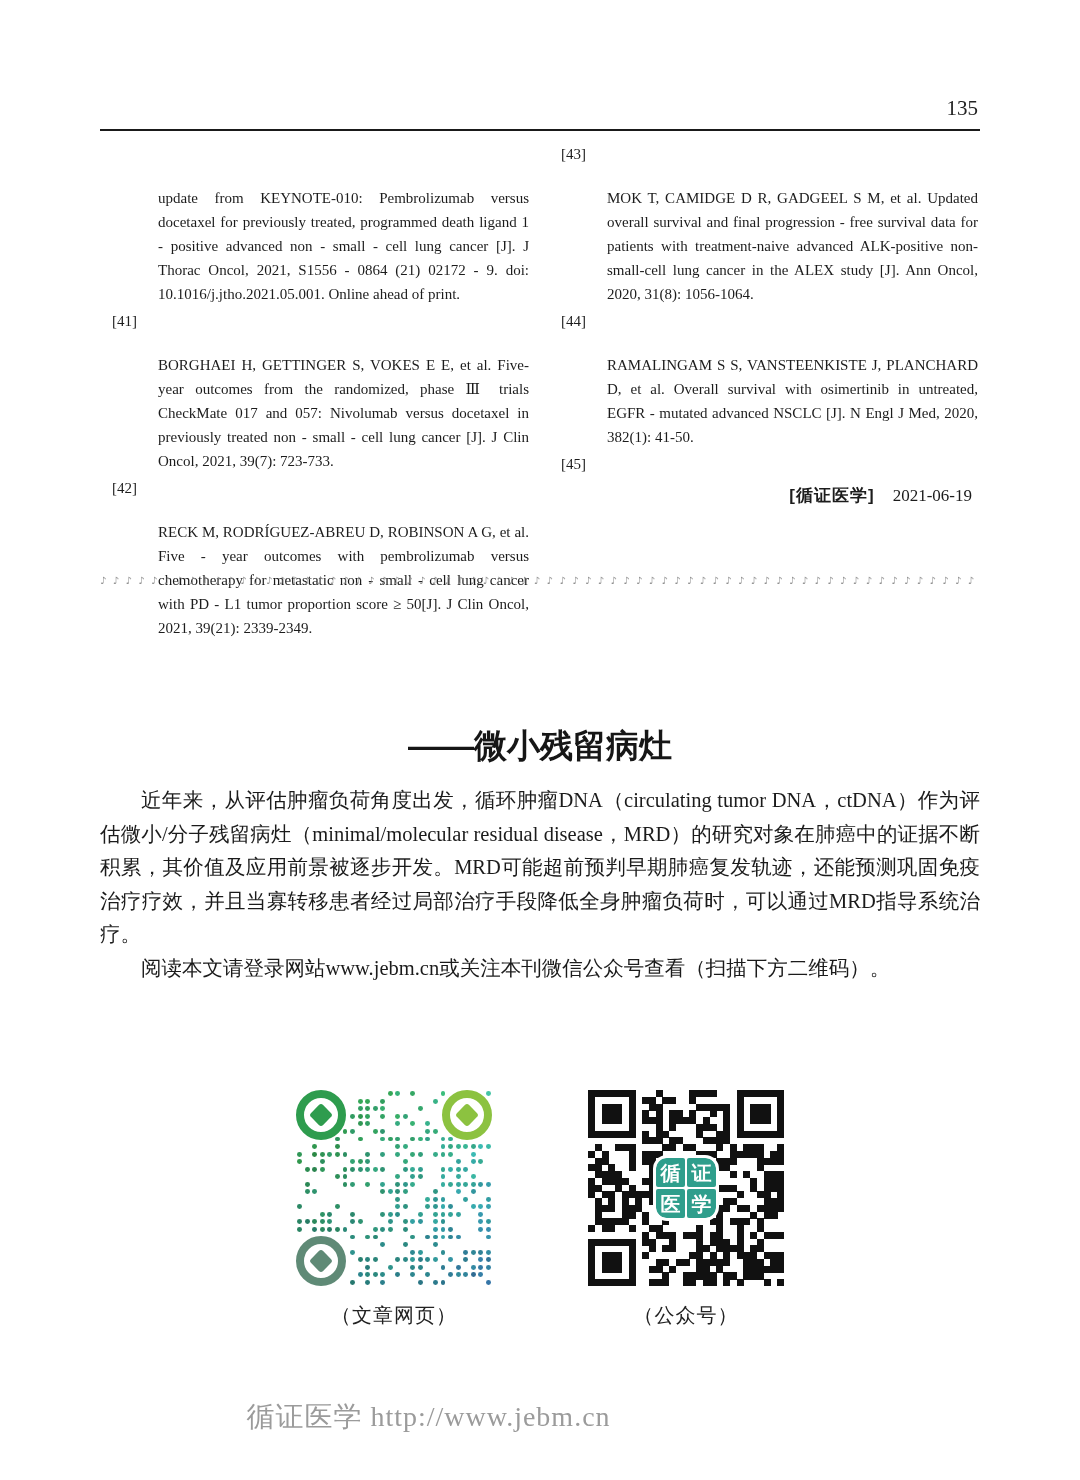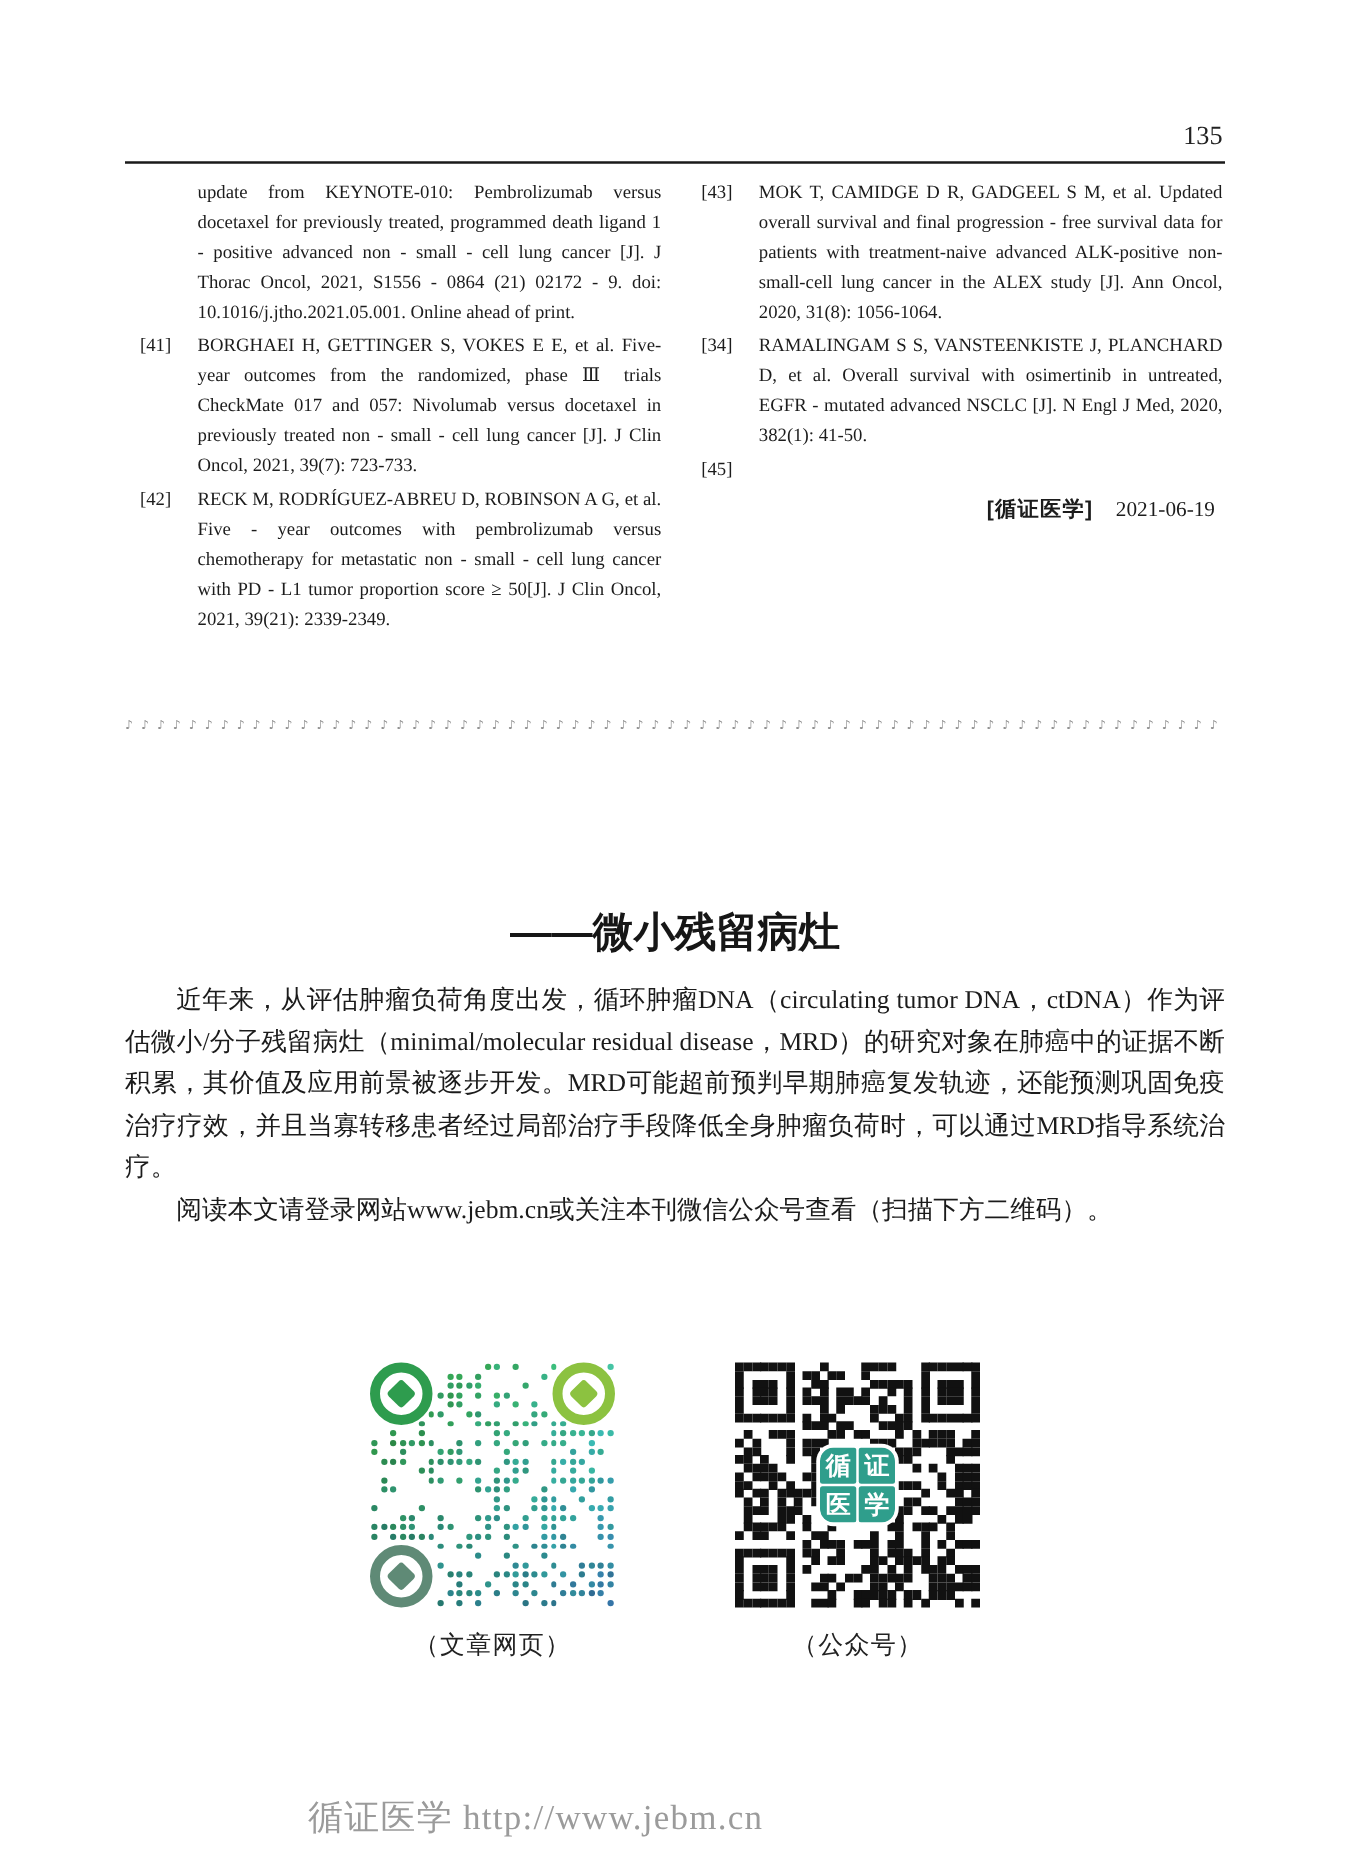--- a/index.html
+++ b/index.html
@@ -14,21 +14,21 @@
   .hdr{position:absolute;top:99px;left:100px;width:880px;height:26px;}
   .running-title{position:absolute;left:0;right:60px;text-align:center;font-size:17px;letter-spacing:.5px;color:#222;}
   .page-num{position:absolute;right:2px;top:-3px;font-size:21px;color:#222;}
   .hdr-rule{position:absolute;top:129px;left:100px;width:880px;height:0;border-top:2.5px solid #1a1a1a;}
 
   
   .refs{position:absolute;top:142px;left:112px;width:866px;display:flex;gap:32px;}
   .ref-col{width:417px;}
   .ref-item{display:flex;font-size:15px;line-height:24px;margin-bottom:3px;}
   .ref-label{width:46px;flex:none;color:#1c1c1c;}
-  .ref-text{flex:1;text-align:justify;}
+  .ref-text{flex:1;text-align:justify;margin-top:44px;}
   .received{text-align:right;margin-top:8px;padding-right:6px;font-size:17px;}
   .received-label{font-family:"Liberation Sans","DejaVu Sans",sans-serif;font-weight:700;letter-spacing:1px;}
   .received-date{margin-left:18px;}
 
   
   .ornament{position:absolute;top:575px;left:100px;width:880px;height:18px;overflow:hidden;
     color:#8d8d8d;font-size:10px;letter-spacing:1.6px;white-space:nowrap;font-family:"DejaVu Sans",sans-serif;}
 
   
   .art-title{position:absolute;top:662px;left:0;width:1080px;text-align:center;
@@ -53,21 +53,21 @@
     width:60px;height:60px;background:#fff;border-radius:11px;box-shadow:0 0 0 3px #fff;
     display:grid;grid-template-columns:1fr 1fr;grid-template-rows:1fr 1fr;gap:2px;overflow:hidden;}
   .logo-cell{display:flex;align-items:center;justify-content:center;color:#fff;
     font-family:"Liberation Serif","DejaVu Serif",serif;font-weight:700;font-size:20px;line-height:1;}
   .logo-cell.c0{border-radius:10px 2px 2px 2px;}
   .logo-cell.c1{border-radius:2px 10px 2px 2px;}
   .logo-cell.c2{border-radius:2px 2px 2px 10px;}
   .logo-cell.c3{border-radius:2px 2px 10px 2px;}
 
   
-  .footer{position:absolute;top:1398px;left:0;width:857px;text-align:center;color:#9b9b9b;font-size:28px;letter-spacing:1px;margin-top:37px;}
+  .footer{position:absolute;top:1398px;left:0;width:857px;text-align:center;color:#9b9b9b;font-size:28px;letter-spacing:1px;}
 </style>
 </head>
 <body>
 
 <div class="page">
 
   <div class="hdr">
     <div class="page-num">135</div>
   </div>
   <div class="hdr-rule"></div>
@@ -86,21 +86,21 @@
           <div class="ref-label">[42]</div>
           <div class="ref-text">RECK M, RODRÍGUEZ-ABREU D, ROBINSON A G, et al. Five - year outcomes with pembrolizumab versus chemotherapy for metastatic non - small - cell lung cancer with PD - L1 tumor proportion score ≥ 50[J]. J Clin Oncol, 2021, 39(21): 2339-2349.</div>
         </div>
       </div>
     <div class="ref-col" id="ref-col-right">
     <div class="ref-item">
           <div class="ref-label">[43]</div>
           <div class="ref-text">MOK T, CAMIDGE D R, GADGEEL S M, et al. Updated overall survival and final progression - free survival data for patients with treatment-naive advanced ALK-positive non-small-cell lung cancer in the ALEX study [J]. Ann Oncol, 2020, 31(8): 1056-1064.</div>
         </div>
         <div class="ref-item">
-          <div class="ref-label">[34]</div>
+          <div class="ref-label">[44]</div>
           <div class="ref-text">RAMALINGAM S S, VANSTEENKISTE J, PLANCHARD D, et al. Overall survival with osimertinib in untreated, EGFR - mutated advanced NSCLC [J]. N Engl J Med, 2020, 382(1): 41-50.</div>
         </div>
         <div class="ref-item">
           <div class="ref-label">[45]</div>
         </div>
         <div class="received"><span class="received-label">[循证医学]</span><span class="received-date">2021-06-19</span></div>
       </div>
   </div>
 
   <div class="ornament" id="ornament">♪ ♪ ♪ ♪ ♪ ♪ ♪ ♪ ♪ ♪ ♪ ♪ ♪ ♪ ♪ ♪ ♪ ♪ ♪ ♪ ♪ ♪ ♪ ♪ ♪ ♪ ♪ ♪ ♪ ♪ ♪ ♪ ♪ ♪ ♪ ♪ ♪ ♪ ♪ ♪ ♪ ♪ ♪ ♪ ♪ ♪ ♪ ♪ ♪ ♪ ♪ ♪ ♪ ♪ ♪ ♪ ♪ ♪ ♪ ♪ ♪ ♪ ♪ ♪ ♪ ♪ ♪ ♪ ♪ ♪ ♪ ♪ ♪ ♪ ♪ ♪ ♪ ♪ ♪ ♪ ♪ ♪ ♪ ♪ ♪ ♪ ♪ ♪ ♪ ♪ ♪ ♪ ♪ ♪ ♪ ♪ ♪ ♪ ♪ ♪ ♪ ♪ ♪ ♪ ♪ ♪ ♪ ♪ ♪ ♪ ♪ ♪ ♪ ♪ ♪ ♪ ♪ ♪ ♪ ♪ ♪ ♪ ♪ ♪ ♪ ♪ ♪ ♪ ♪ ♪ </div>

